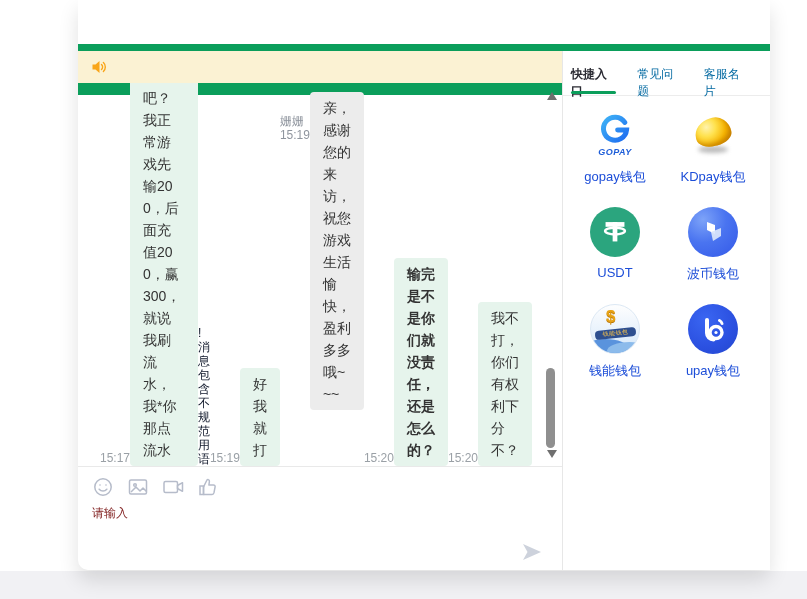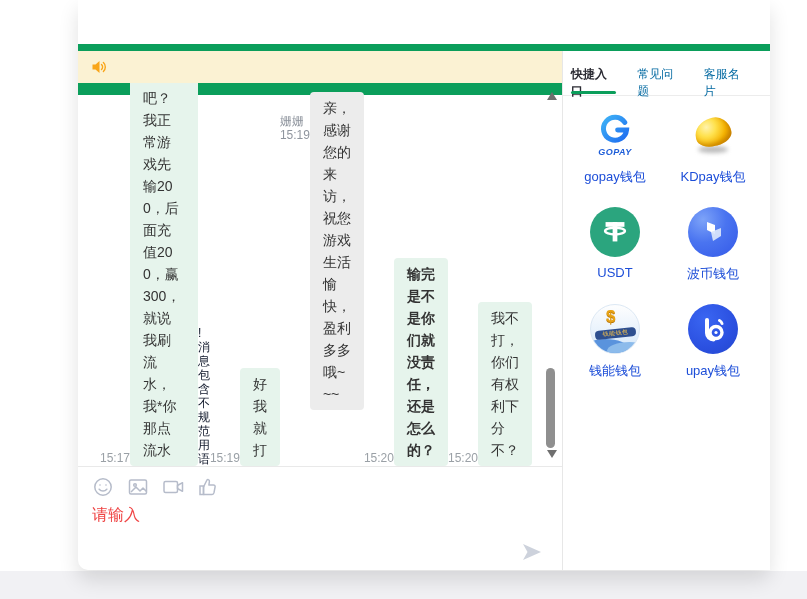--- a/index.html
+++ b/index.html
@@ -41,21 +41,21 @@
   
   .scroll-up,.scroll-down{position:absolute;width:0;height:0;border-left:5px solid transparent;border-right:5px solid transparent;cursor:pointer;}
   .scroll-up{left:469px;top:92px;border-bottom:8px solid #6f6f6f;}
   .scroll-down{left:469px;top:450px;border-top:8px solid #6f6f6f;}
   .scroll-thumb{position:absolute;left:468px;top:368px;width:9px;height:80px;background:#8f8f8f;border-radius:5px;cursor:pointer;}
   
   .input-area{position:absolute;left:0;top:466px;width:484px;height:104px;border-top:1px solid #e9e9e9;box-sizing:border-box;}
   .toolbar{position:absolute;left:14px;top:9px;display:flex;gap:13px;}
   .tool-btn{width:22px;height:22px;cursor:pointer;color:#b6bcca;}
   .tool-btn svg{display:block;}
-  .input-box{position:absolute;left:14px;top:38px;width:400px;font-size:16px;color:#ef4444;cursor:text;}
+  .input-box{position:absolute;left:14px;top:38px;width:400px;font-size:12px;color:#7f1d1d;cursor:text;}
   .send-btn{position:absolute;right:18px;bottom:6px;width:24px;height:24px;cursor:pointer;}
   
   .right-panel{position:absolute;left:484px;top:51px;width:208px;height:519px;background:#fff;border-left:1px solid #e7e7e7;box-sizing:border-box;}
   .tabs{display:flex;padding-left:8px;border-bottom:1px solid #ececec;height:45px;box-sizing:border-box;}
   .tab{font-size:12px;color:#0369a1;margin-right:21px;padding:15px 0 0 0;cursor:pointer;position:relative;}
   .tab.active{color:#2b2b33;font-weight:bold;}
   .tab.active::after{content:"";position:absolute;left:0;right:0;bottom:1px;height:3px;background:#0b9e5b;border-radius:2px;}
   .wallet-cell{position:absolute;width:96px;display:flex;flex-direction:column;align-items:center;cursor:pointer;}
   .wallet-label{font-size:13px;color:#1d4ed8;margin-top:8px;}
   .wicon{width:50px;height:50px;position:relative;display:flex;align-items:center;justify-content:center;}

